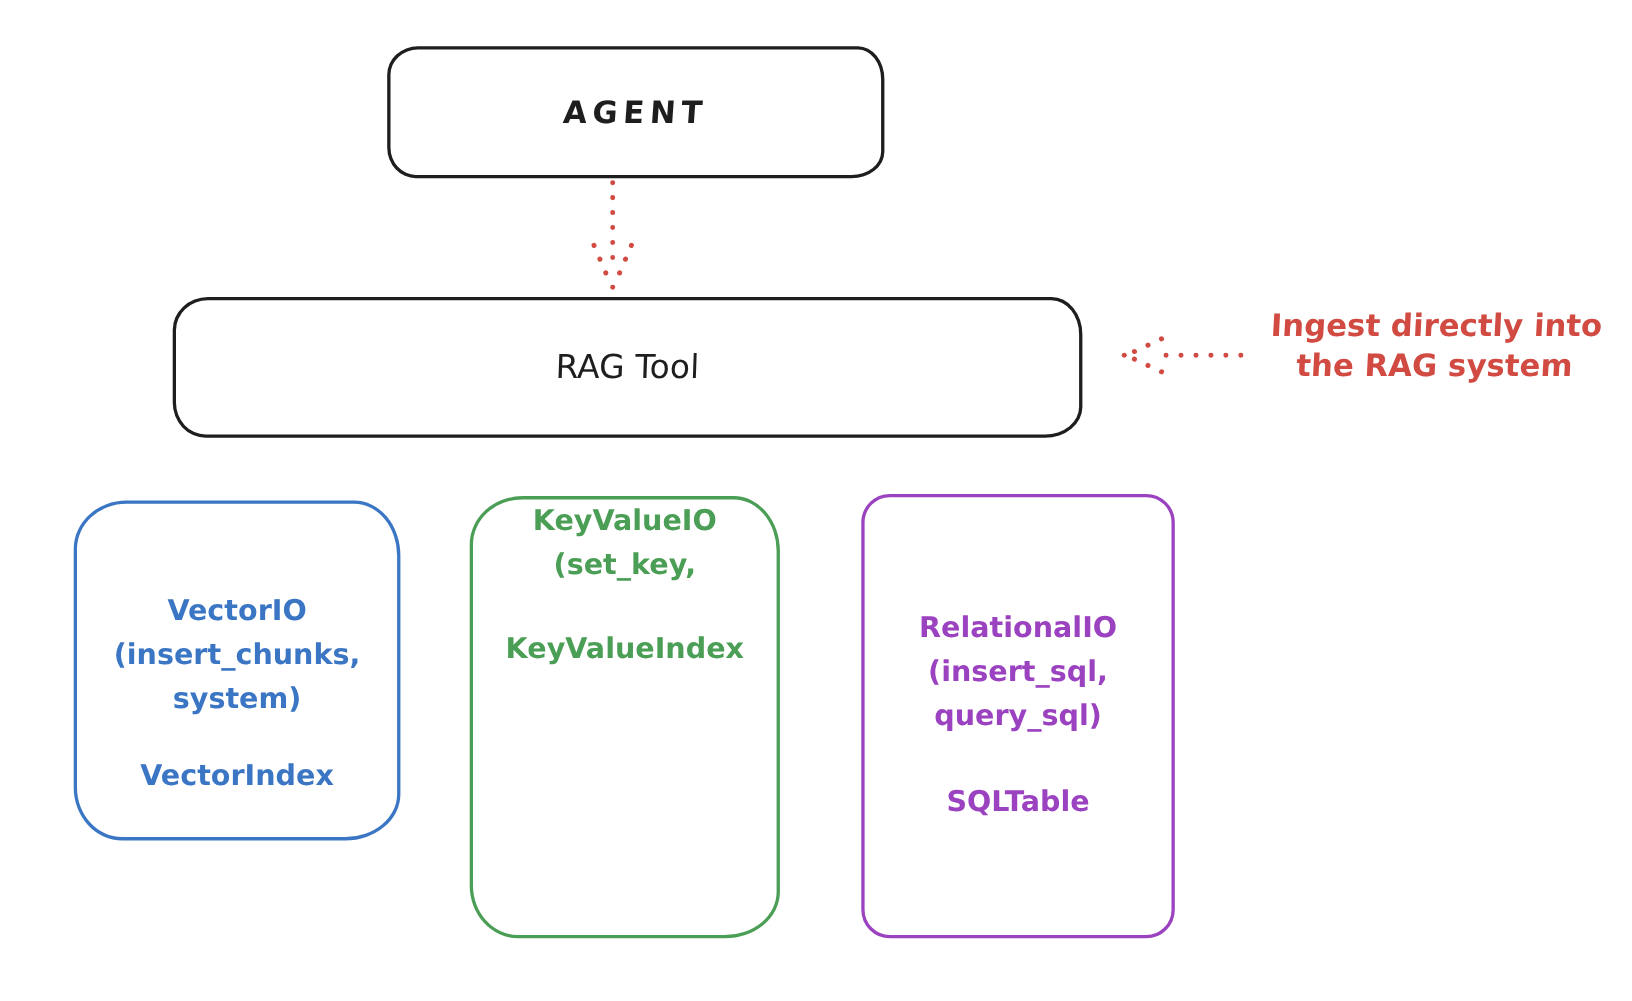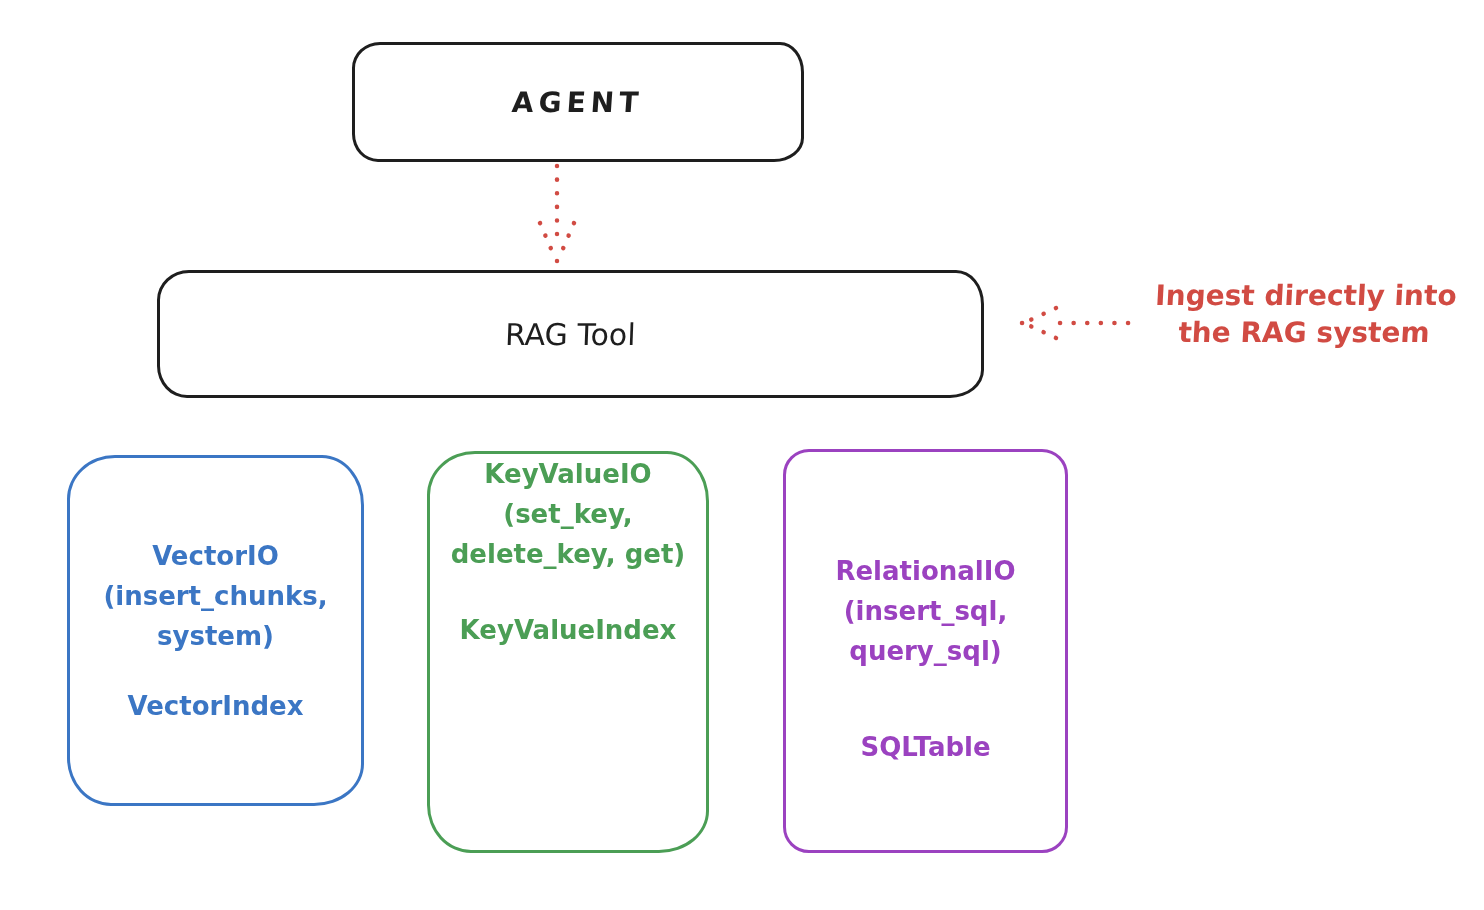--- a/index.html
+++ b/index.html
@@ -28,25 +28,25 @@
 
   
   .io-box {
     position:absolute; background:#ffffff; border:3.5px solid;
     text-align:center; font-weight:bold; font-size:26px;
     border-radius:48px 42px 50px 44px / 44px 50px 42px 48px;
     box-sizing:border-box;
   }
   .io-box .io-line  { line-height:40px; white-space:nowrap; }
   .io-box .io-index { margin-top:30px; line-height:40px; }
-  .io-box-vector     { left:67px;  top:455px; width:297px; height:351px; padding-top:78px; }
+  .io-box-vector     { left:67px;  top:455px; width:297px; height:309px; padding-top:78px; }
   .io-box-keyvalue   { left:427px; top:451px; width:282px; height:402px; }
   .io-box-relational { left:783px; top:449px; width:285px; height:404px; padding-top:99px;border-radius:26px; }
   .io-box-keyvalue .io-index   { margin-top:36px; }
-  .io-box-relational .io-index { margin-top:56px; }
+  .io-box-relational .io-index { margin-top:38px; }
 
   
   .arrow { position:absolute; }
   .arrow line { fill:none; stroke-width:4.5; stroke-linecap:round; stroke-dasharray:0.1 13.5; }
   .arrow-down { left:517px; top:161px; }
   .arrow-left { left:1012px; top:301px; }
 
   
   .annotation {
     position:absolute; left:1130px; top:277px; width:350px;
@@ -92,21 +92,20 @@
       <div class="io-line">(insert_chunks,</div>
       <div class="io-line">system)</div>
     </div>
     <div class="io-index">VectorIndex</div>
   </div>
 
   <div class="io-box io-box-keyvalue" style="color: rgb(75, 158, 85); border-color: rgb(75, 158, 85);">
     <div class="io-lines">
       <div class="io-line">KeyValueIO</div>
       <div class="io-line">(set_key,</div>
-      <div class="io-line">delete_key, get)</div>
     </div>
     <div class="io-index">KeyValueIndex</div>
   </div>
 
   <div class="io-box io-box-relational" style="color: rgb(155, 66, 192); border-color: rgb(155, 66, 192);">
     <div class="io-lines">
       <div class="io-line">RelationalIO</div>
       <div class="io-line">(insert_sql,</div>
       <div class="io-line">query_sql)</div>
     </div>

